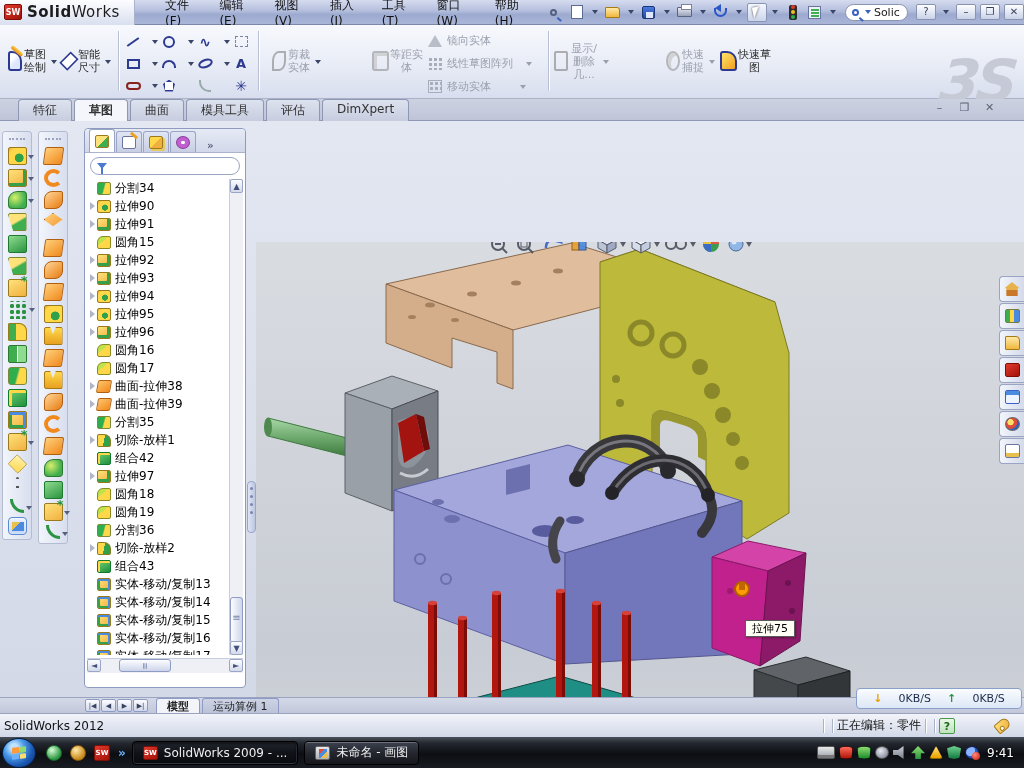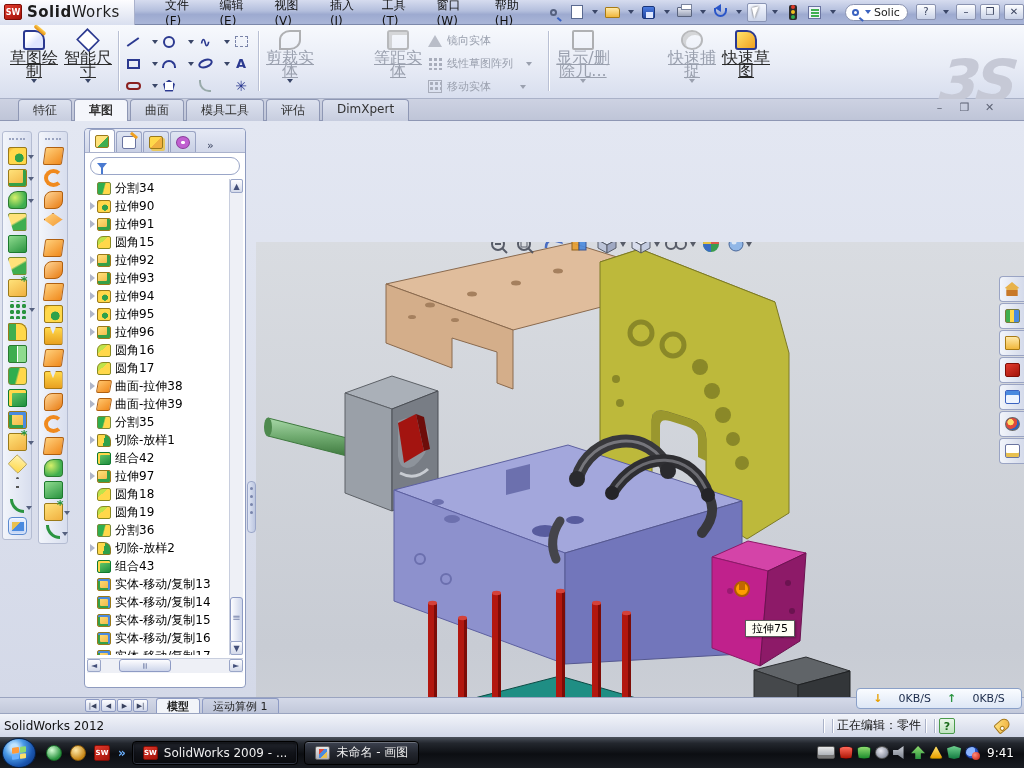--- a/index.html
+++ b/index.html
@@ -41,22 +41,22 @@
     display:flex; align-items:center; padding:0 6px; margin-left:6px; font-size:11px; color:#222; }
   .ic-mag { width:7px;height:7px;border:2px solid #3a62c0;border-radius:50%; position:relative; flex:none; margin-right:3px;}
   .ic-mag:after { content:""; position:absolute; left:6px; top:6px; width:5px; height:2px; background:#3a62c0; transform:rotate(40deg); transform-origin:0 0;}
   #winbtns { display:flex; gap:4px; margin-left:8px; }
   .wbtn { width:20px; height:16px; border:1px solid #8a93b0; border-radius:2px;
     background:linear-gradient(#fdfeff,#c9d2e8); color:#39425e; font-size:10px; line-height:14px; text-align:center; }
 
   
   #cmdbar { left:0; top:25px; width:1024px; height:74px;
     background:linear-gradient(#f7f9fd 0%,#e8ecf6 55%,#d8deee 100%); border-bottom:1px solid #aab2c8; }
-  .bigbtn { position:absolute; top:4px; width:52px; height:64px; display:flex; flex-direction:column;
-    align-items:center; justify-content:flex-start; color:#2a2a2a; font-size:16px; line-height:13px; text-align:center; border-radius:3px;text-decoration:underline;}
+  .bigbtn { position:absolute; top:4px; width:52px; height:64px; display:flex; flex-direction:row;
+    align-items:center; justify-content:flex-start; color:#2a2a2a; font-size:11px; line-height:13px; text-align:center; border-radius:3px;}
   .bigbtn .blabel { white-space:pre-wrap; width:48px; }
   .bigbtn .drop { margin-top:2px; }
   .gray { color:#9aa0ae !important; }
   .gray .bico { filter:grayscale(1) opacity(.55); }
   .bico { width:22px; height:20px; margin:1px 0 1px; position:relative; }
   .bi-sketch { background:linear-gradient(135deg,#ffffff 30%,#dfe6ff 60%); border:2px solid #2b3990; border-radius:3px 10px 3px 3px; }
   .bi-sketch:after { content:""; position:absolute; right:-4px; top:-4px; width:14px; height:4px; background:linear-gradient(#ffd050,#e08a10); transform:rotate(40deg); border-radius:2px;}
   .bi-dim { background:#fff; border:2px solid #2b3990; transform:rotate(45deg) scale(.8); }
   .bi-trim { border:2px solid #777; border-radius:50% 0 50% 0; }
   .bi-convert { background:linear-gradient(145deg,#eef3ff,#b9c6e8); border:2px solid #2b3990; }
@@ -367,21 +367,21 @@
       <span class="g-poly"></span>
     </div>
   <div class="sgcell" style="left:194px;top:50px">
       <span class="g-fillet"></span>
     </div>
   <div class="sgcell" style="left:230px;top:50px">
       <span class="g-point">✳</span>
     </div>
 
   <div class="vsep" style="left:258px"></div>
-  <div class="bigbtn gray" style="left:264px">
+  <div class="bigbtn gray" style="left:272px">
     <span class="bico bi-trim"></span>
     <span class="blabel">剪裁实体</span>
       <span class="drop"></span>
   </div>
   <div class="bigbtn gray" style="left:372px">
     <span class="bico bi-offset"></span>
     <span class="blabel">等距实体</span>
   </div>
 
   <div class="stackrow" style="left:428px;top:8px">

